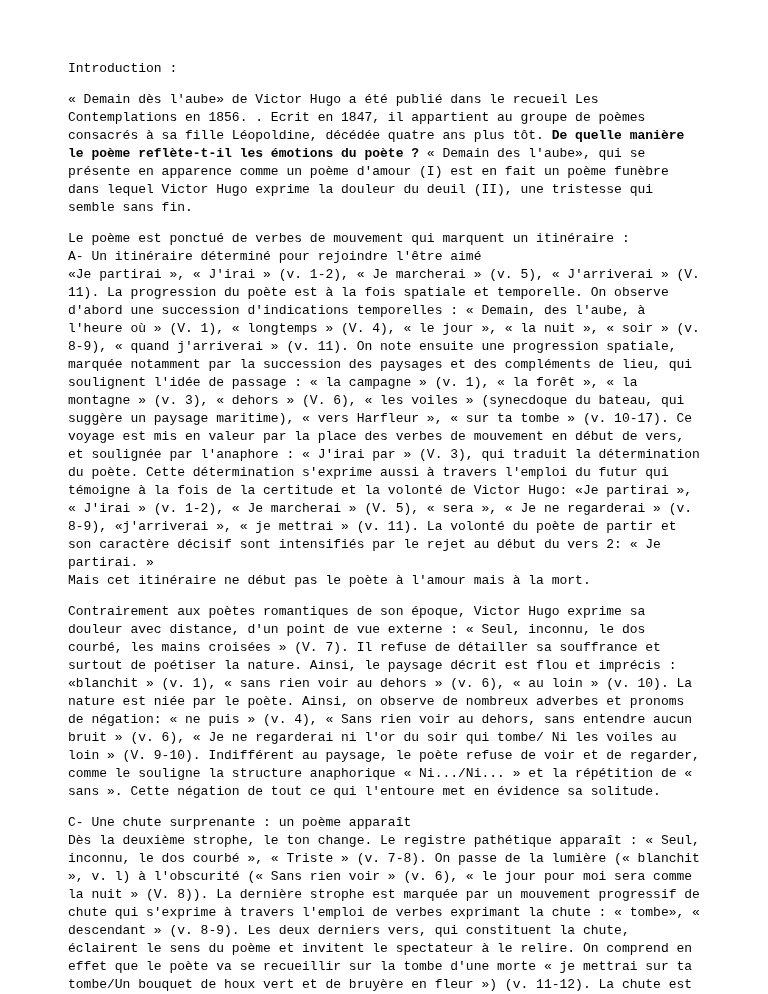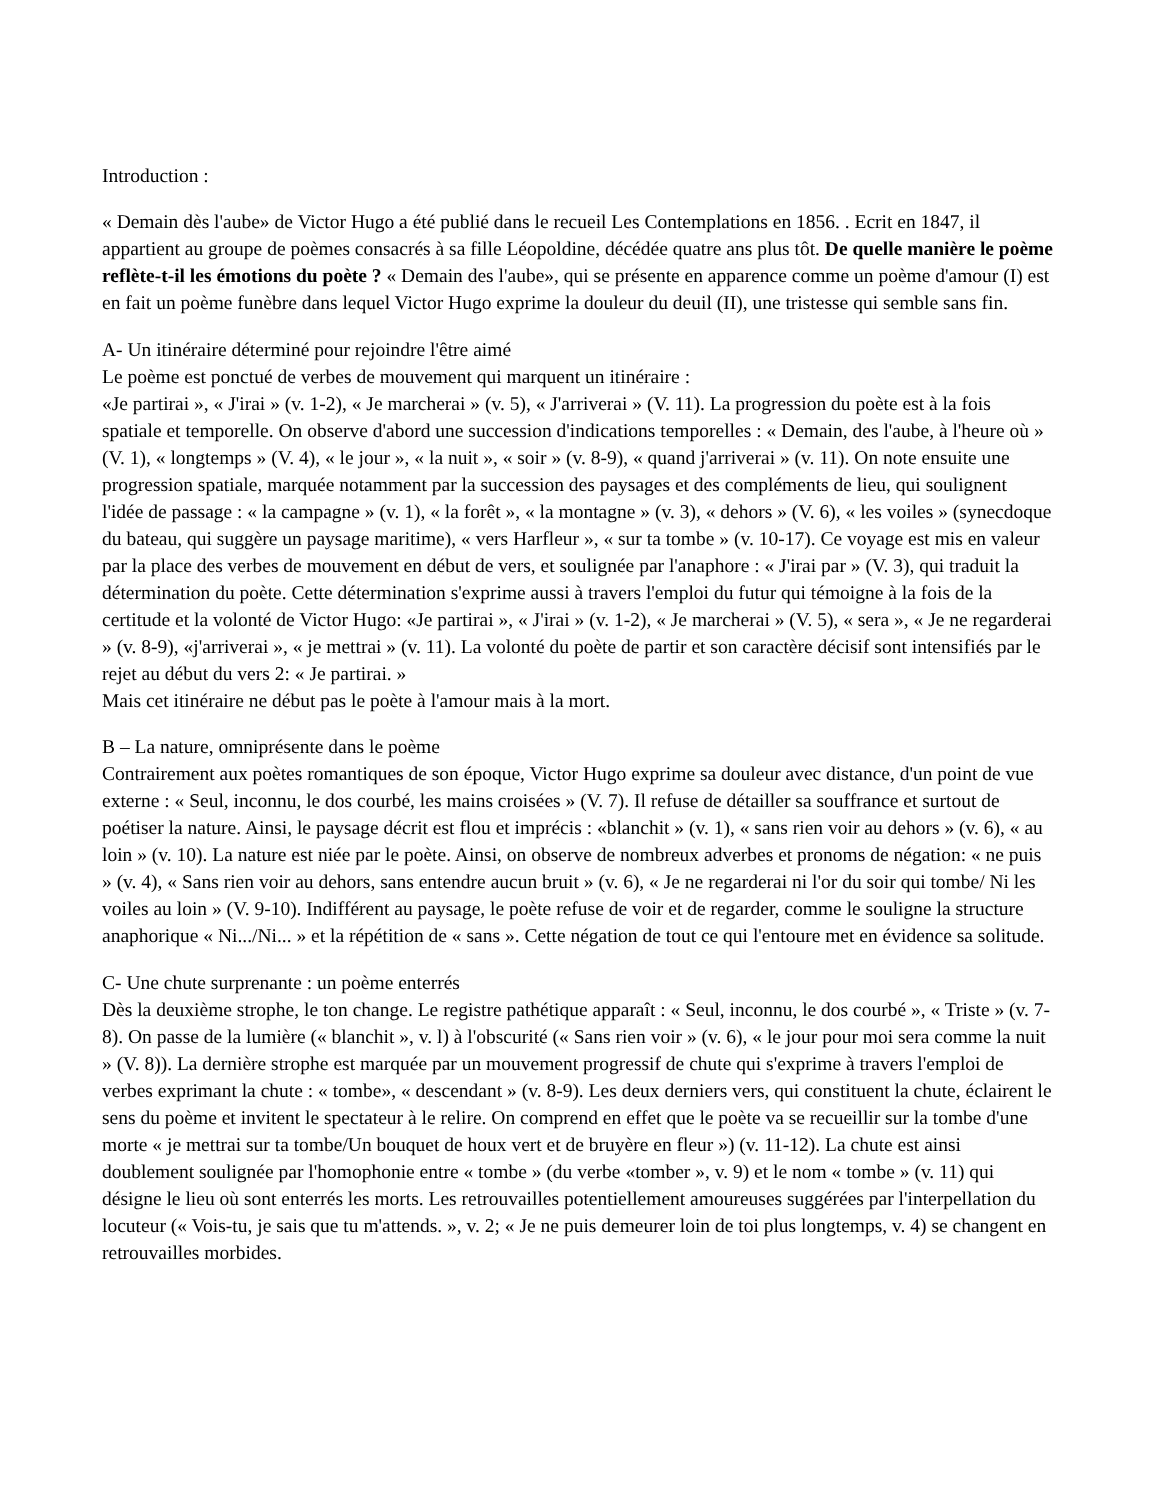--- a/index.html
+++ b/index.html
@@ -9,24 +9,24 @@
   }
   body {
     width: 768px;
     height: 994px;
     overflow: hidden;
   }
   .page {
     box-sizing: border-box;
     width: 768px;
     height: 994px;
-    padding: 108px 66px 0 68px;
+    padding: 60px 66px 0 68px;
     background: #ffffff;
     color: #000000;
-    font-family: Liberation Serif, serif;
+    font-family: Liberation Mono, monospace;
     font-size: 13px;
     line-height: 18px;
     text-align: left;
   }
   .block {
     margin: 0 0 13px 0;
   }
   .block:last-child {
     margin-bottom: 0;
   }
@@ -37,29 +37,28 @@
 </head>
 <body>
 
 <div class="page">
 
   <p class="block">Introduction :</p>
 
   <p class="block"><span>« Demain dès l'aube» de Victor Hugo a été publié dans le recueil Les Contemplations en 1856. . Ecrit en 1847, il appartient au groupe de poèmes consacrés à sa fille Léopoldine, décédée quatre ans plus tôt. </span><span class="bold">De quelle manière le poème reflète-t-il les émotions du poète ?</span><span> « Demain des l'aube», qui se présente en apparence comme un poème d'amour (I) est en fait un poème funèbre dans lequel Victor Hugo exprime la douleur du deuil (II), une tristesse qui semble sans fin.</span></p>
 
   <div class="block">
+    <div>Le poème est ponctué de verbes de mouvement qui marquent un itinéraire :</div>
     <div>A- Un itinéraire déterminé pour rejoindre l'être aimé</div>
-    <div>Le poème est ponctué de verbes de mouvement qui marquent un itinéraire :</div>
     <div>«Je partirai », « J'irai » (v. 1-2), « Je marcherai » (v. 5), « J'arriverai » (V. 11). La progression du poète est à la fois spatiale et temporelle. On observe d'abord une succession d'indications temporelles : « Demain, des l'aube, à l'heure où » (V. 1), « longtemps » (V. 4), « le jour », « la nuit », « soir » (v. 8-9), « quand j'arriverai » (v. 11). On note ensuite une progression spatiale, marquée notamment par la succession des paysages et des compléments de lieu, qui soulignent l'idée de passage : « la campagne » (v. 1), « la forêt », « la montagne » (v. 3), « dehors » (V. 6), « les voiles » (synecdoque du bateau, qui suggère un paysage maritime), « vers Harfleur », « sur ta tombe » (v. 10-17). Ce voyage est mis en valeur par la place des verbes de mouvement en début de vers, et soulignée par l'anaphore : « J'irai par » (V. 3), qui traduit la détermination du poète. Cette détermination s'exprime aussi à travers l'emploi du futur qui témoigne à la fois de la certitude et la volonté de Victor Hugo: «Je partirai », « J'irai » (v. 1-2), « Je marcherai » (V. 5), « sera », « Je ne regarderai » (v. 8-9), «j'arriverai », « je mettrai » (v. 11). La volonté du poète de partir et son caractère décisif sont intensifiés par le rejet au début du vers 2: « Je partirai. »</div>
     <div>Mais cet itinéraire ne début pas le poète à l'amour mais à la mort.</div>
   </div>
 
   <div class="block">
-    <div>B – La nature, omniprésente dans le poème</div>
     <div>Contrairement aux poètes romantiques de son époque, Victor Hugo exprime sa douleur avec distance, d'un point de vue externe : « Seul, inconnu, le dos courbé, les mains croisées » (V. 7). Il refuse de détailler sa souffrance et surtout de poétiser la nature. Ainsi, le paysage décrit est flou et imprécis : «blanchit » (v. 1), « sans rien voir au dehors » (v. 6), « au loin » (v. 10). La nature est niée par le poète. Ainsi, on observe de nombreux adverbes et pronoms de négation: « ne puis » (v. 4), « Sans rien voir au dehors, sans entendre aucun bruit » (v. 6), « Je ne regarderai ni l'or du soir qui tombe/ Ni les voiles au loin » (V. 9-10). Indifférent au paysage, le poète refuse de voir et de regarder, comme le souligne la structure anaphorique « Ni.../Ni... » et la répétition de « sans ». Cette négation de tout ce qui l'entoure met en évidence sa solitude.</div>
   </div>
 
   <div class="block">
-    <div>C- Une chute surprenante : un poème enterrés</div>
+    <div>C- Une chute surprenante : un poème apparaît</div>
     <div>Dès la deuxième strophe, le ton change. Le registre pathétique apparaît : « Seul, inconnu, le dos courbé », « Triste » (v. 7-8). On passe de la lumière (« blanchit », v. l) à l'obscurité (« Sans rien voir » (v. 6), « le jour pour moi sera comme la nuit » (V. 8)). La dernière strophe est marquée par un mouvement progressif de chute qui s'exprime à travers l'emploi de verbes exprimant la chute : « tombe», « descendant » (v. 8-9). Les deux derniers vers, qui constituent la chute, éclairent le sens du poème et invitent le spectateur à le relire. On comprend en effet que le poète va se recueillir sur la tombe d'une morte « je mettrai sur ta tombe/Un bouquet de houx vert et de bruyère en fleur ») (v. 11-12). La chute est ainsi doublement soulignée par l'homophonie entre « tombe » (du verbe «tomber », v. 9) et le nom « tombe » (v. 11) qui désigne le lieu où sont enterrés les morts. Les retrouvailles potentiellement amoureuses suggérées par l'interpellation du locuteur (« Vois-tu, je sais que tu m'attends. », v. 2; « Je ne puis demeurer loin de toi plus longtemps, v. 4) se changent en retrouvailles morbides.</div>
   </div>
 
 </div>
 
 </body></html>

